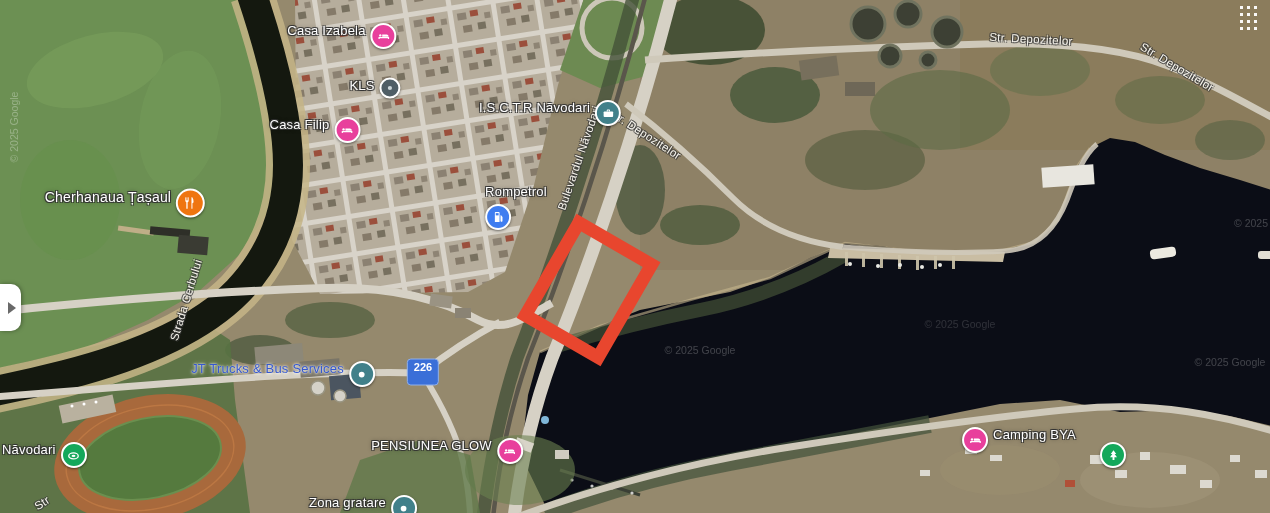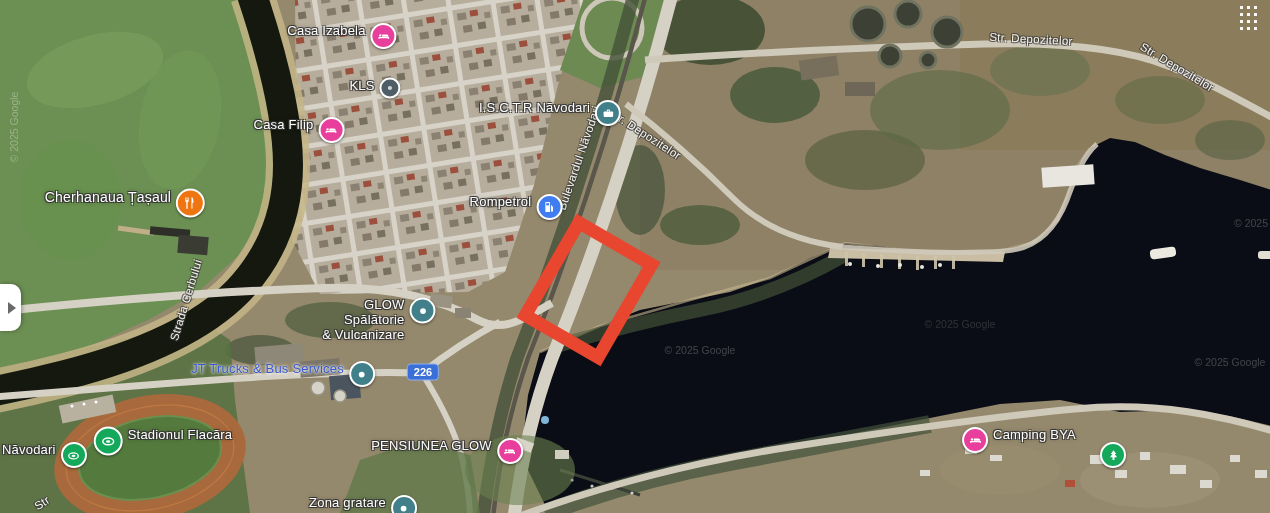--- a/index.html
+++ b/index.html
@@ -42,21 +42,21 @@
 
   
   .street{position:absolute;z-index:9;color:#f5f3ec;font-size:11.5px;font-weight:400;
     letter-spacing:.3px;white-space:nowrap;transform:translate(-50%,-50%);
     text-shadow:-1px -1px 0 rgba(60,60,60,.75),1px -1px 0 rgba(60,60,60,.75),
                 -1px 1px 0 rgba(60,60,60,.75),1px 1px 0 rgba(60,60,60,.75);}
 
   
   .shield{position:absolute;left:423px;top:372px;transform:translate(-50%,-50%);
     background:#3a6fd8;border:1.5px solid #8fb0ec;border-radius:4px;color:#fff;
-    font-size:11px;font-weight:bold;padding:1px 6px 2px;z-index:9;}
+    font-size:11px;font-weight:bold;padding:1px 6px 12px;z-index:9;}
 
   
   .wm{position:absolute;z-index:8;color:rgba(255,255,255,.22);font-size:10.5px;
       white-space:nowrap;transform:translate(-50%,-50%);}
 
   
   .panel-tab{position:absolute;left:0;top:284px;width:21px;height:47px;z-index:20;
     background:#fff;border:none;border-radius:0 10px 10px 0;
     box-shadow:1px 0 4px rgba(0,0,0,.35);display:flex;align-items:center;justify-content:center;
     cursor:pointer;padding:0;}
@@ -238,21 +238,21 @@
 
   <div class="poi" style="left:358px;top:88px;padding-left:34px;">
     <span class="poi-text">KLS</span>
     <span class="pin sm bg-slate">
       <svg viewBox="0 0 24 24">
           <circle cx="12" cy="12" r="4.6" fill="#ccd6da"></circle>
         </svg>
     </span>
   </div>
 
-  <div class="poi" style="left:299px;top:130px;">
+  <div class="poi" style="left:315px;top:130px;">
     <span class="poi-text">Casa Filip</span>
     <span class="pin bg-pink">
       <svg viewBox="0 0 24 24">
           <circle cx="6.3" cy="10.2" r="1.9"></circle>
           <path d="M9.3 8.7h7.2c1.6 0 2.9 1.3 2.9 2.9v.6H9.3z"></path>
           <path d="M3.4 12.9h17v3h-1.9v-1.2H5.3v1.2H3.4z"></path>
         </svg>
     </span>
   </div>
 
@@ -272,68 +272,51 @@
   <div class="poi" style="left:550px;top:113px;">
     <span class="poi-text">I.S.C.T.R Năvodari</span>
     <span class="pin bg-teal">
       <svg viewBox="0 0 24 24">
           <rect x="4.4" y="8.6" width="15.2" height="8.8" rx="1.4"></rect>
           <path d="M9.4 8.6V7.2c0-.9.7-1.6 1.6-1.6h2c.9 0 1.6.7 1.6 1.6v1.4h-1.5V7.3h-2.2v1.3z"></path>
         </svg>
     </span>
   </div>
 
-  <div class="poi" style="left:516px;top:207px;">
+  <div class="poi" style="left:516px;top:207px;flex-direction:column;">
     <span class="poi-text">Rompetrol</span>
     <span class="pin bg-blue">
       <svg viewBox="0 0 24 24">
           <path d="M6 4.6C6 3.7 6.7 3 7.6 3h4.3c.9 0 1.6.7 1.6 1.6V19H6z"></path>
           <rect x="7.4" y="5" width="4.6" height="3.6" fill="#3f7df0"></rect>
           <path d="M15 8.5h.9l2.3 2.5v6.2c0 .9-.7 1.6-1.6 1.6-.9 0-1.6-.7-1.6-1.6z"></path>
         </svg>
     </span>
   </div>
 
-  <div class="poi" style="left:368px;top:320px;">
-    <span class="poi-text two-line"><span>GLOW Spălătorie</span><br><span>&amp; Vulcanizare</span></span>
-    <span class="pin bg-teal">
-      <svg viewBox="0 0 24 24">
-          <circle cx="12" cy="12" r="4.6"></circle>
-        </svg>
-    </span>
-  </div>
 
   <div class="poi jt" style="left:283px;top:362px;margin-top:12px;">
     <span class="poi-text">JT Trucks &amp; Bus Services</span>
     <span class="pin bg-teal">
       <svg viewBox="0 0 24 24">
           <circle cx="12" cy="12" r="4.6"></circle>
         </svg>
     </span>
   </div>
 
   <div class="poi" style="left:2px;top:415px;transform:translateY(-50%);margin-top:40px;">
     <span class="poi-text">Năvodari</span>
     <span class="pin bg-green">
       <svg viewBox="0 0 24 24">
           <ellipse cx="12" cy="12.6" rx="7.6" ry="4.8" fill="none" stroke="#fff" stroke-width="2.1"></ellipse>
           <ellipse cx="12" cy="12.6" rx="3.1" ry="1.7" fill="#fff"></ellipse>
         </svg>
     </span>
   </div>
 
-  <div class="poi" style="left:163px;top:441px;">
-    <span class="pin lg bg-green">
-      <svg viewBox="0 0 24 24">
-          <ellipse cx="12" cy="12.6" rx="7.6" ry="4.8" fill="none" stroke="#fff" stroke-width="2.1"></ellipse>
-          <ellipse cx="12" cy="12.6" rx="3.1" ry="1.7" fill="#fff"></ellipse>
-        </svg>
-    </span>
-    <span class="poi-text">Stadionul Flacăra</span>
-  </div>
 
   <div class="poi" style="left:447px;top:451px;">
     <span class="poi-text">PENSIUNEA GLOW</span>
     <span class="pin bg-pink">
       <svg viewBox="0 0 24 24">
           <circle cx="6.3" cy="10.2" r="1.9"></circle>
           <path d="M9.3 8.7h7.2c1.6 0 2.9 1.3 2.9 2.9v.6H9.3z"></path>
           <path d="M3.4 12.9h17v3h-1.9v-1.2H5.3v1.2H3.4z"></path>
         </svg>
     </span>

